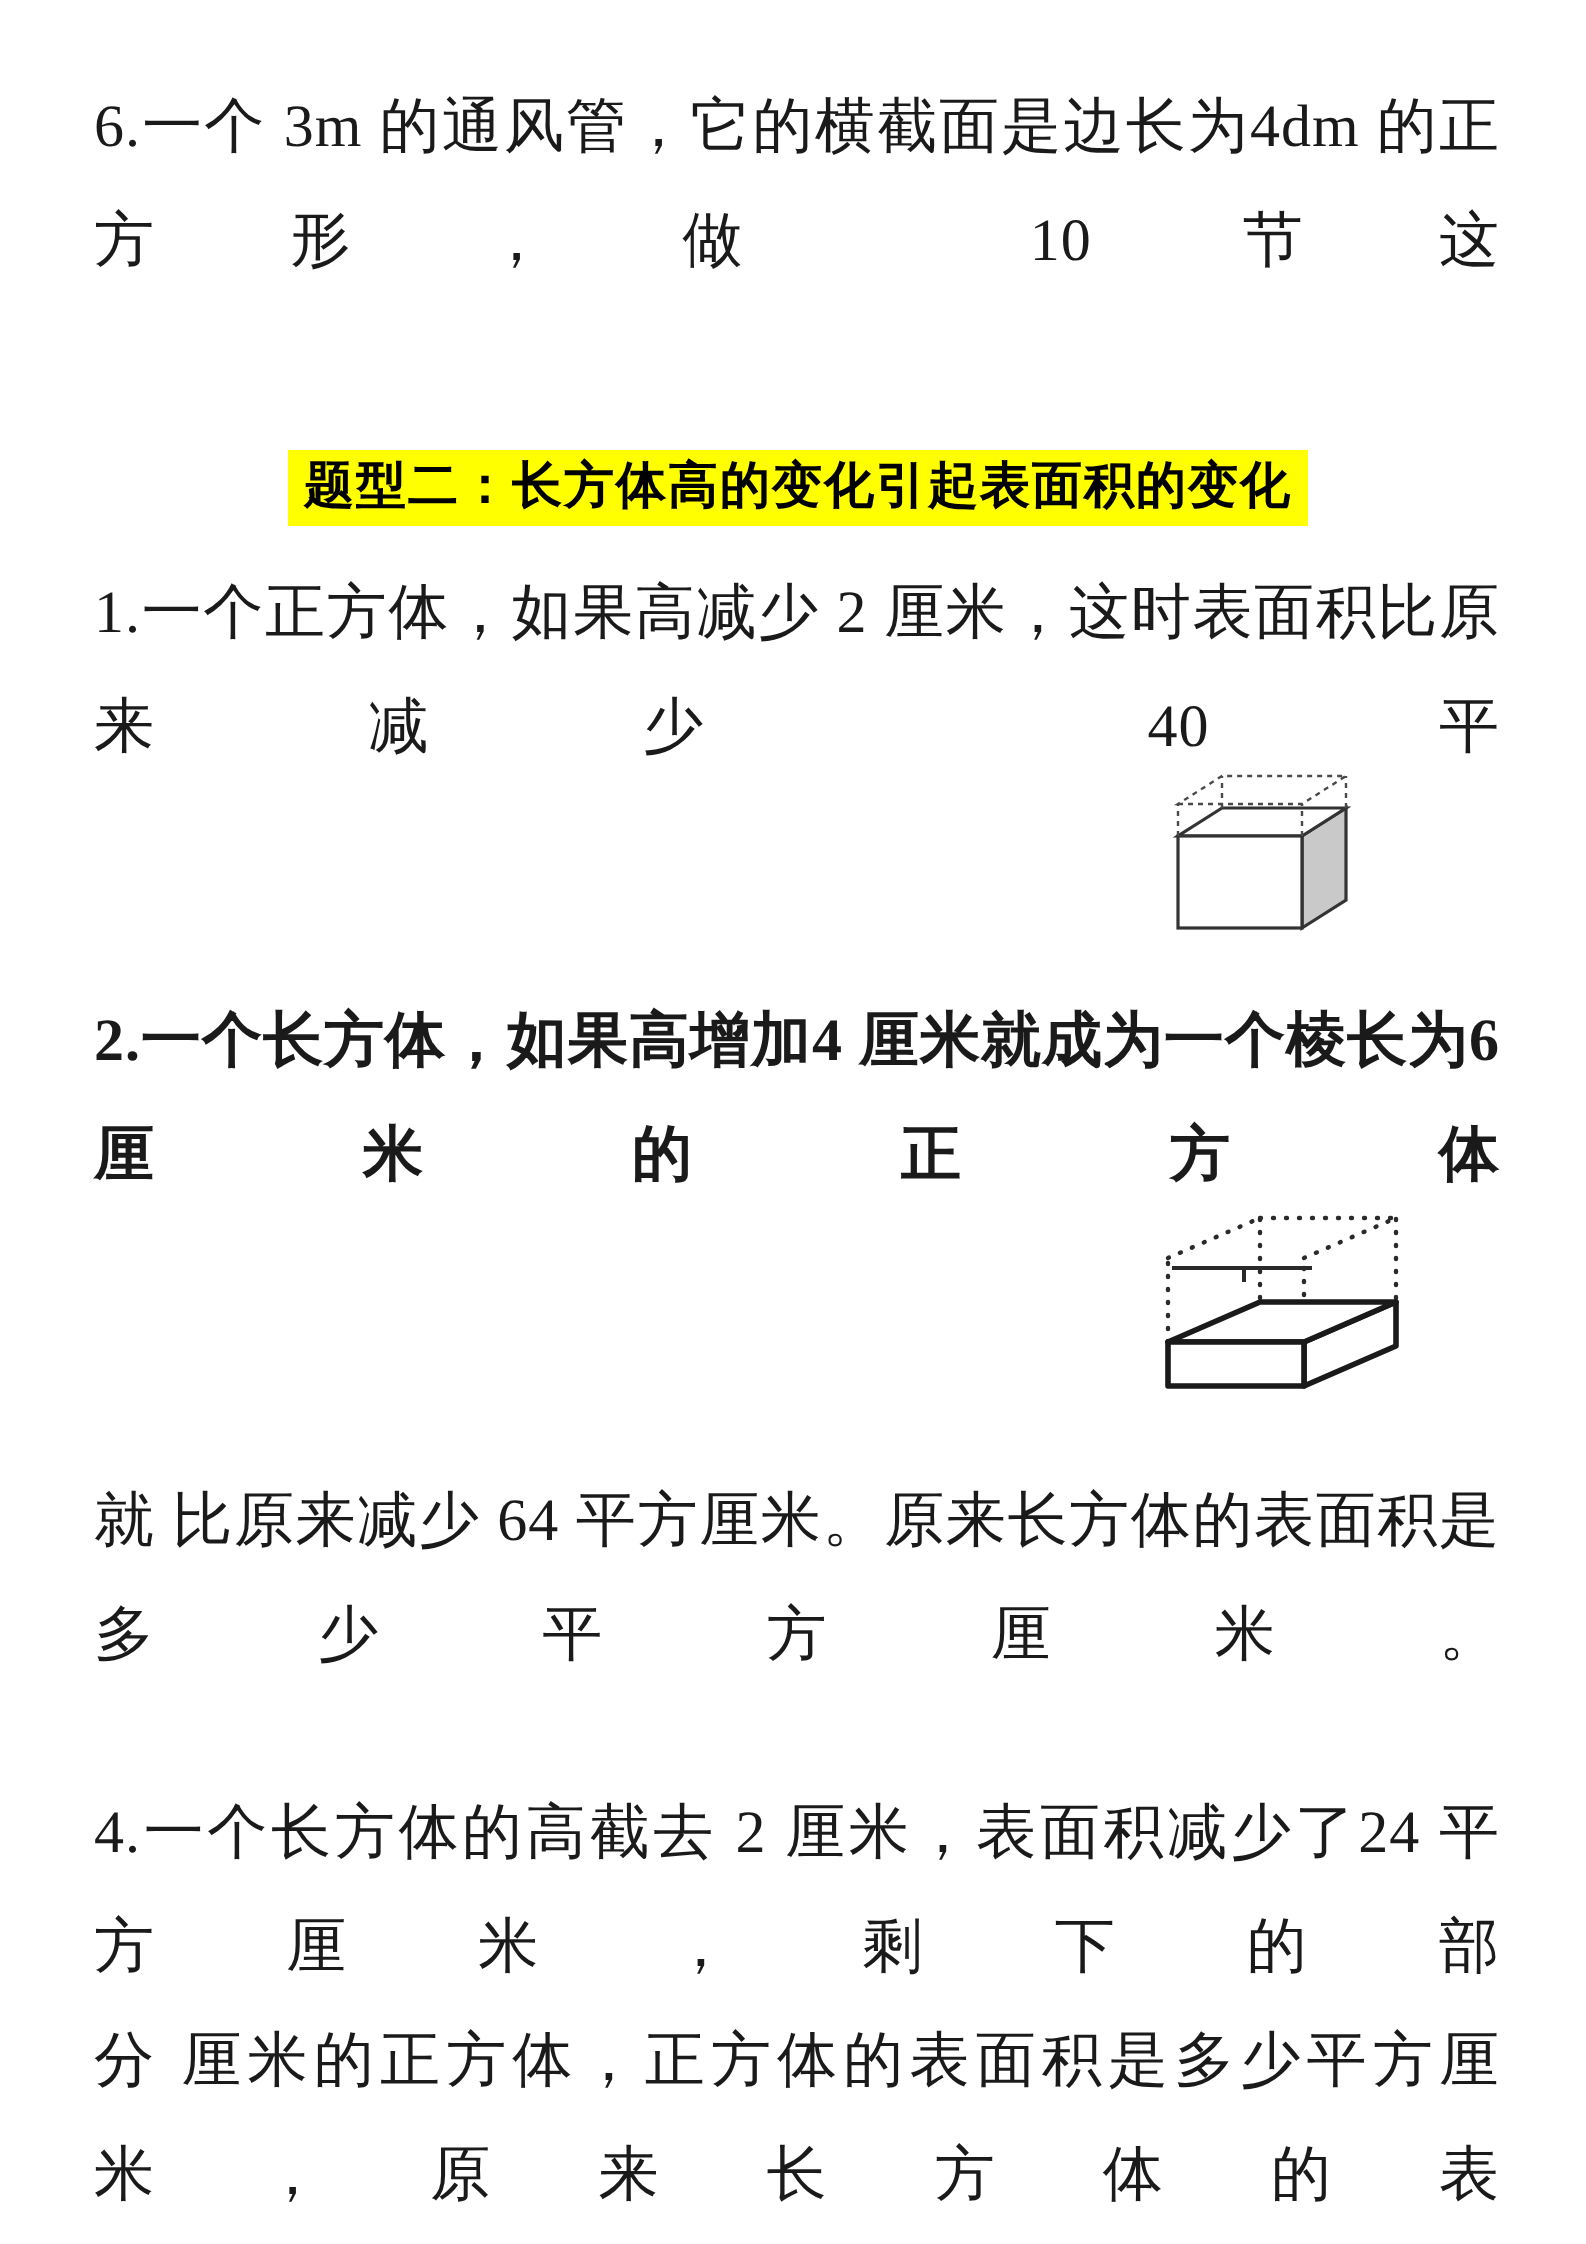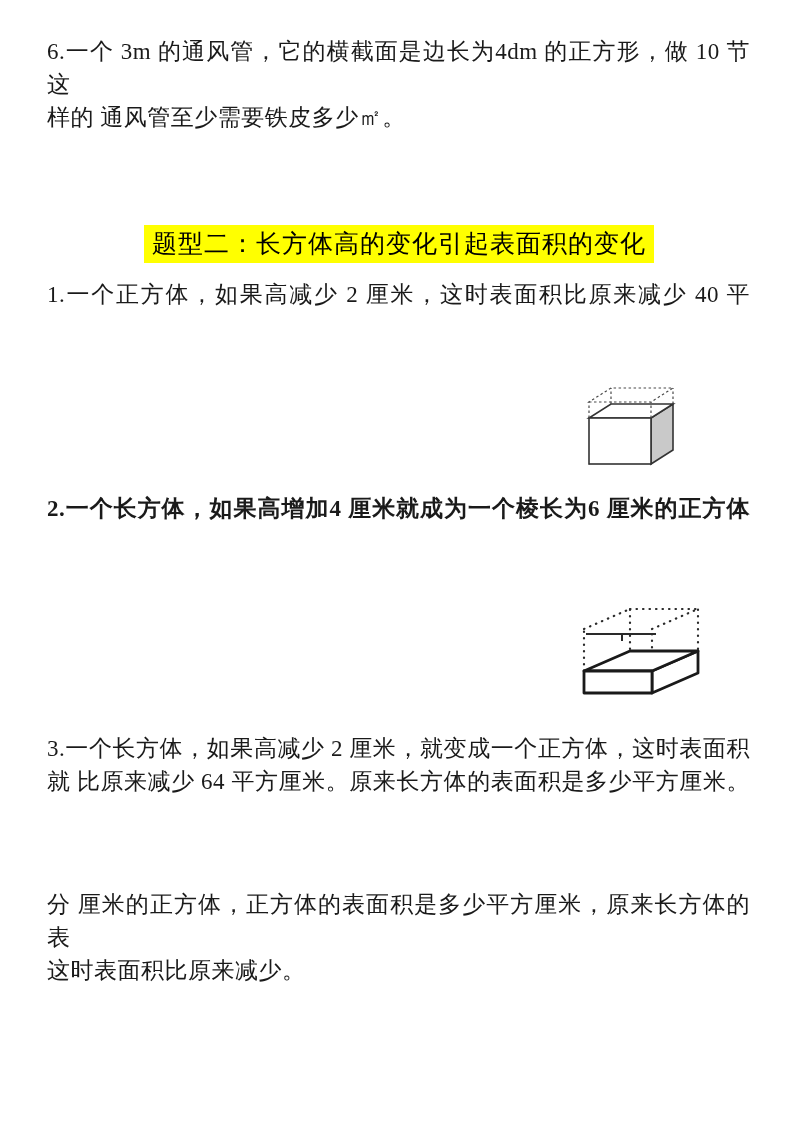--- a/index.html
+++ b/index.html
@@ -13,43 +13,43 @@
     height: 1122px;
     background: #ffffff;
     overflow: hidden;
     font-family: "Liberation Serif", "DejaVu Serif", serif;
     color: #1a1a1a;
   }
   .para {
     position: absolute;
     left: 47px;
     width: 703px;
-    font-size: 23px;
-    line-height: 33px;
+    font-size: 30px;
+    line-height: 57px;
     letter-spacing: 0.5px;
     color: #1a1a1a;
   }
   .para .line { display: block; white-space: nowrap; }
   .para .line.fill {
     white-space: normal;
     text-align: justify;
     text-align-last: justify;
     -moz-text-align-last: justify;
   }
   .heading-wrap {
     position: absolute;
     left: 144px;
     top: 225px;
   }
   .heading-hl {
     display: inline-block;
     background: #ffff00;
     padding: 4px 8px 5px 8px;
     font-family: "Liberation Sans", "DejaVu Sans", sans-serif;
-    font-weight: normal;
+    font-weight: bold;
     font-size: 25px;
     line-height: 29px;
     color: #000000;
     letter-spacing: 1px;
   }
   .fig {
     position: absolute;
   }
   .fig1 { left: 583px; top: 378px; width: 110px; height: 92px; }
   .fig2 { left: 578px; top: 601px; width: 133px; height: 97px; }
@@ -59,21 +59,20 @@
   .q3 { top: 732px; }
   .q4 { top: 888px; }
 </style>
 </head>
 <body>
 
 <div class="page">
 
   <section class="para q6">
     <span class="line fill">6.一个 3m 的通风管，它的横截面是边长为4dm 的正方形，做 10 节这</span>
-    <span class="line">样的 通风管至少需要铁皮多少㎡。</span>
   </section>
 
   <div class="heading-wrap">
     <span class="heading-hl">题型二：长方体高的变化引起表面积的变化</span>
   </div>
 
   <section class="para q1">
     <span class="line fill">1.一个正方体，如果高减少 2 厘米，这时表面积比原来减少 40 平</span>
   </section>
 
@@ -122,22 +121,22 @@
     </g>
 
     <g stroke-width="2.8" stroke-linejoin="round" fill="#ffffff" stroke="#1a1a1a">
       <polygon points="74,92 120,72 120,50 74,70"></polygon>
       <polygon points="6,70 74,70 120,50 52,50"></polygon>
       <rect x="6" y="70" width="68" height="22"></rect>
     </g>
   </svg>
 
   <section class="para q3">
-    <span class="line fill">3.一个长方体，如果高减少 2 厘米，就变成一个正方体，这时表面积</span>
     <span class="line fill">就 比原来减少 64 平方厘米。原来长方体的表面积是多少平方厘米。</span>
   </section>
 
   <section class="para q4">
+    <span class="line fill">4.一个长方体的高截去 2 厘米，表面积减少了24 平方厘米，剩下的部</span>
     <span class="line fill">分 厘米的正方体，正方体的表面积是多少平方厘米，原来长方体的表</span>
     <span class="line">这时表面积比原来减少。</span>
   </section>
 
 </div>
 
 </body></html>

